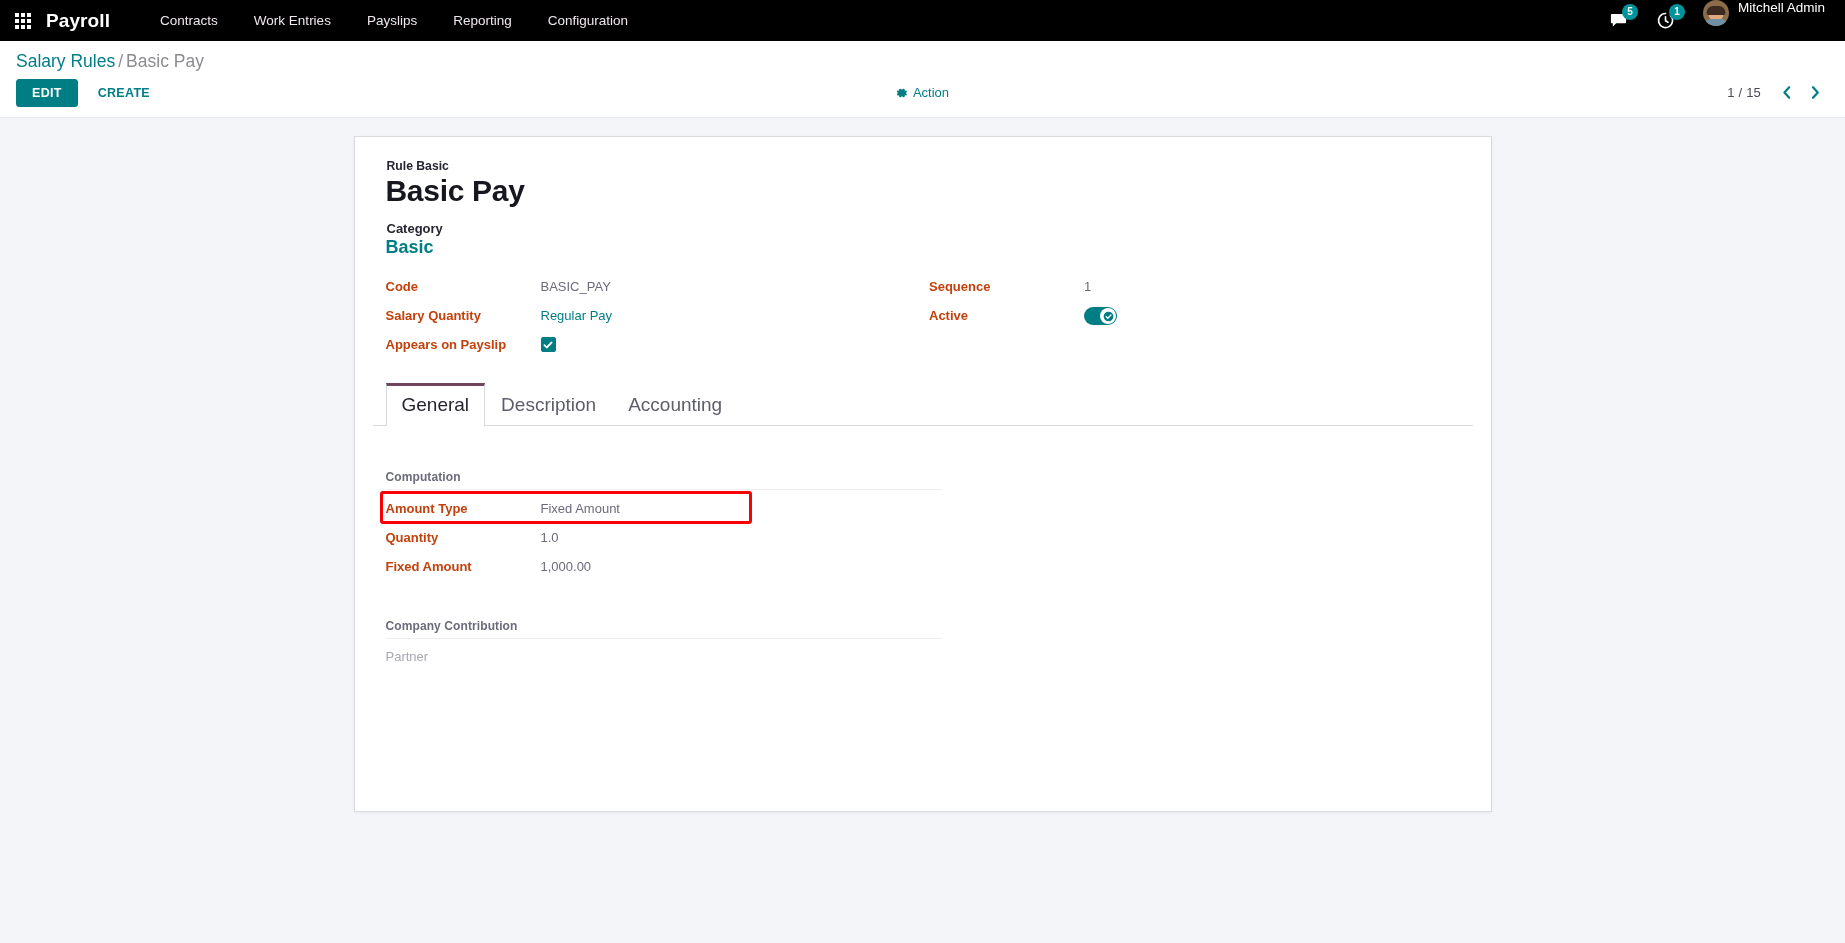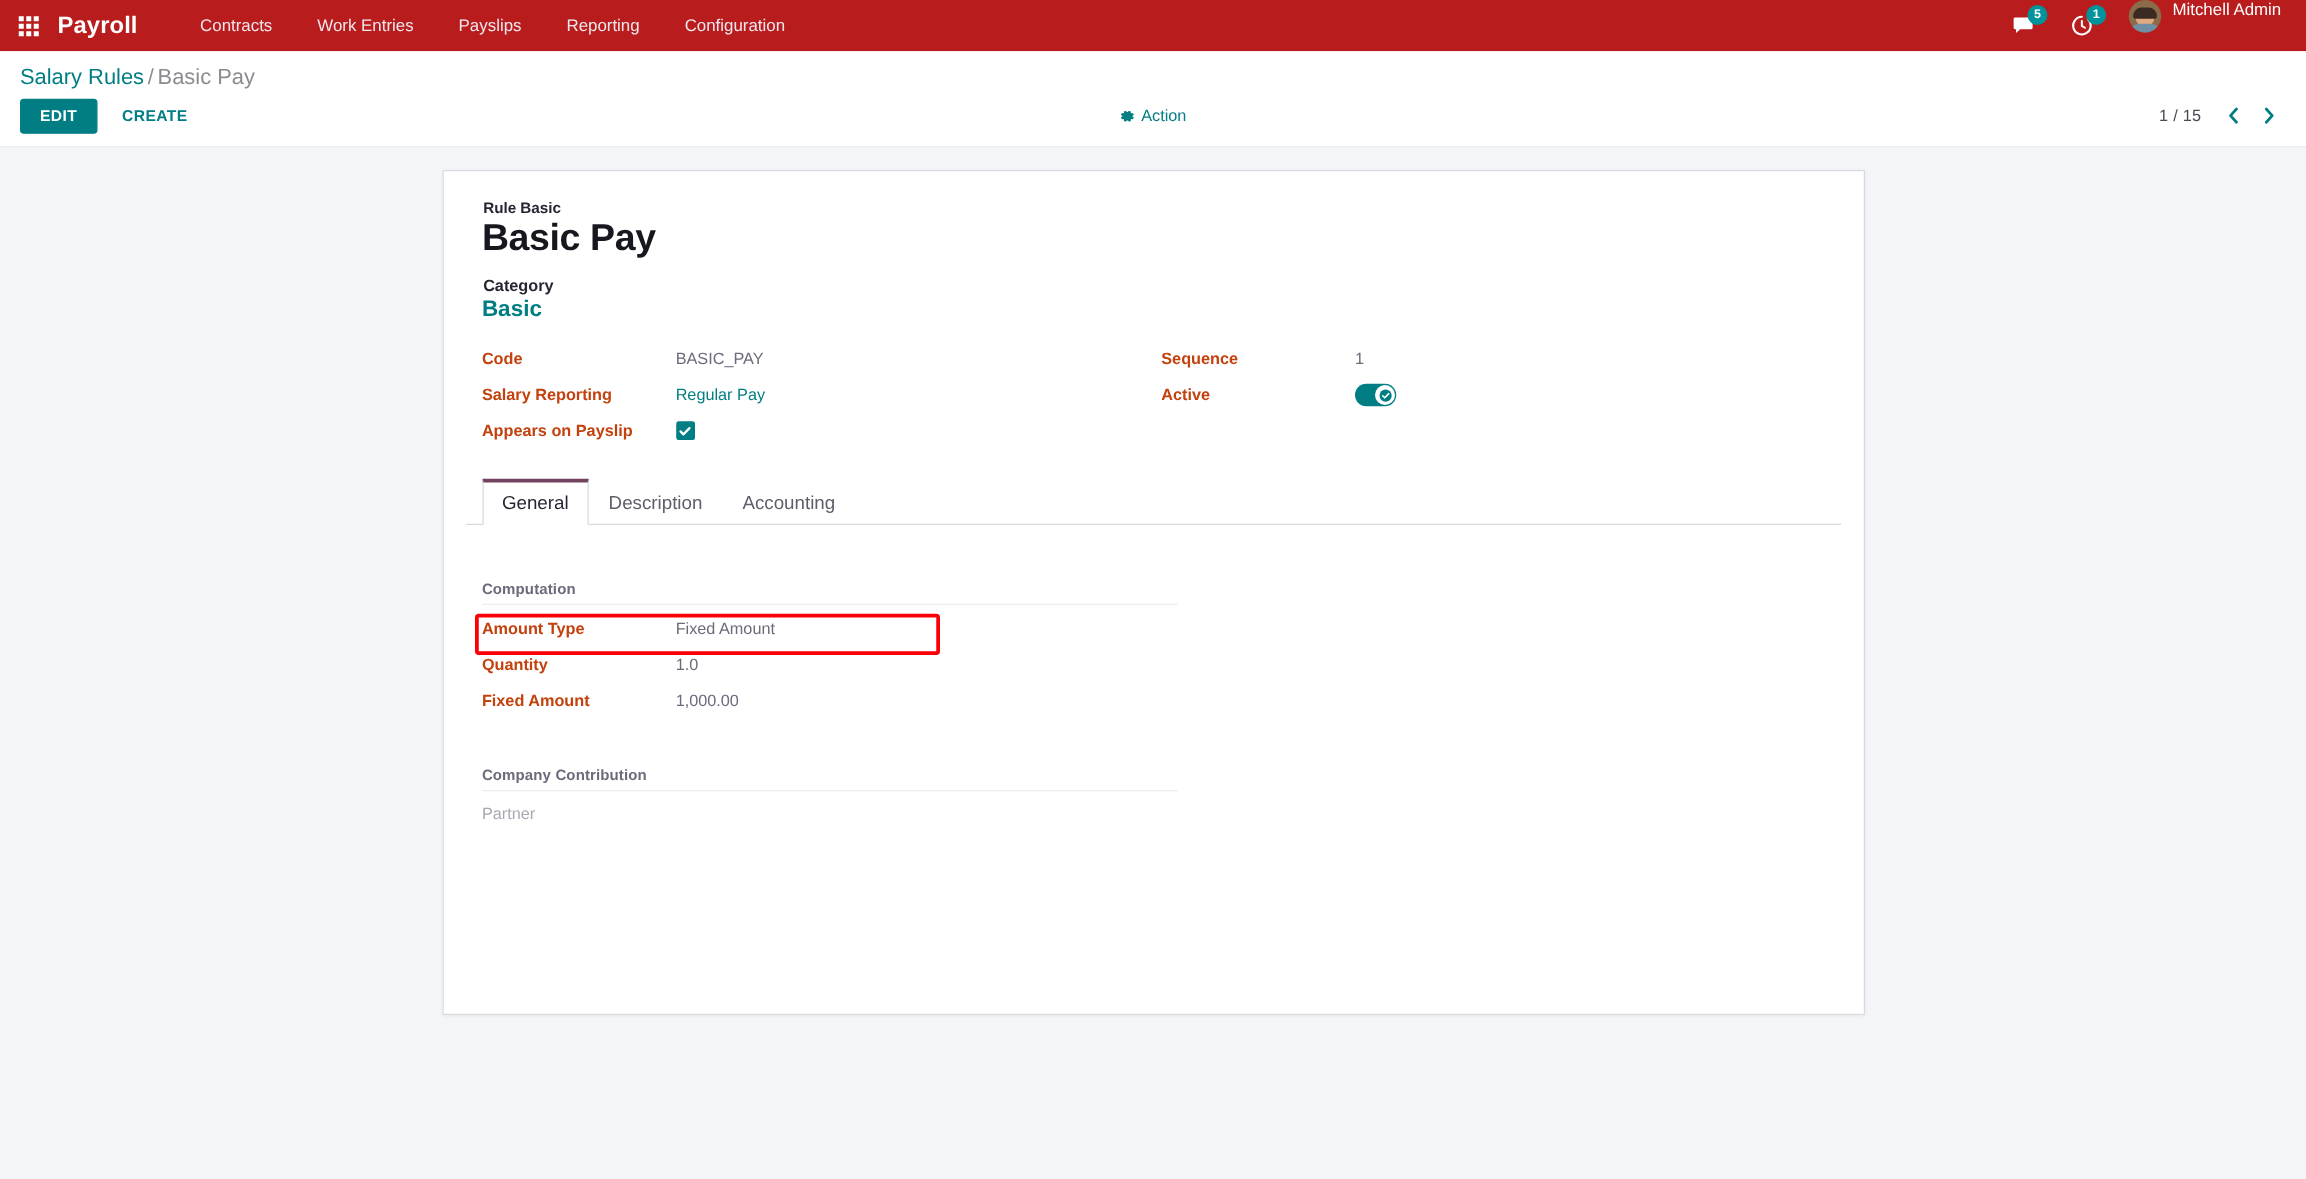--- a/index.html
+++ b/index.html
@@ -7,21 +7,21 @@
     margin: 0; padding: 0;
     width: 1845px; height: 943px;
     background: #f4f5f9;
     font-family: "Liberation Sans", sans-serif;
     -webkit-font-smoothing: antialiased;
   }
 
   
   .navbar {
     height: 41px;
-    background: #b91c1c;
+    background: #000000;
     display: flex;
     align-items: center;
     padding: 0 14px 0 0;
     color: #fff;
     position: relative;
   }
   .apps-toggle {
     width: 46px; height: 41px;
     display: flex; align-items: center; justify-content: center;
     cursor: pointer;
@@ -302,21 +302,21 @@
 
   
   .notebook { margin-top: 22px; }
   .tabs {
     display: flex;
     border-bottom: 1px solid #d8dadd;
     padding-left: 13px;
     margin-bottom: 0;
   }
   .tab {
-    font-size: 15px;
+    font-size: 19px;
     color: #5e5e6b;
     padding: 8px 15px 7px 15px;
     cursor: pointer;
     border: 1px solid transparent;
     border-bottom: none;
     margin-bottom: -1px;
     background: transparent;
     line-height: 1.4;
   }
   .tab.active {
@@ -445,21 +445,21 @@
 
       <div class="group-2col">
         <div class="col">
 
           <div class="field-row">
             <div class="field-label">Code</div>
             <div class="field-value">BASIC_PAY</div>
           </div>
 
           <div class="field-row">
-            <div class="field-label">Salary Reporting</div>
+            <div class="field-label">Salary Quantity</div>
             <div class="field-value link">Regular Pay</div>
           </div>
 
           <div class="field-row">
             <div class="field-label">Appears on Payslip</div>
             <div class="checkbox-on">
               <svg width="10" height="10" viewBox="0 0 10 10">
                 <path d="M1.4 5.1l2.3 2.4 4.9-5" fill="none" stroke="#ffffff" stroke-width="1.8" stroke-linecap="round" stroke-linejoin="round"></path>
               </svg>
             </div>

